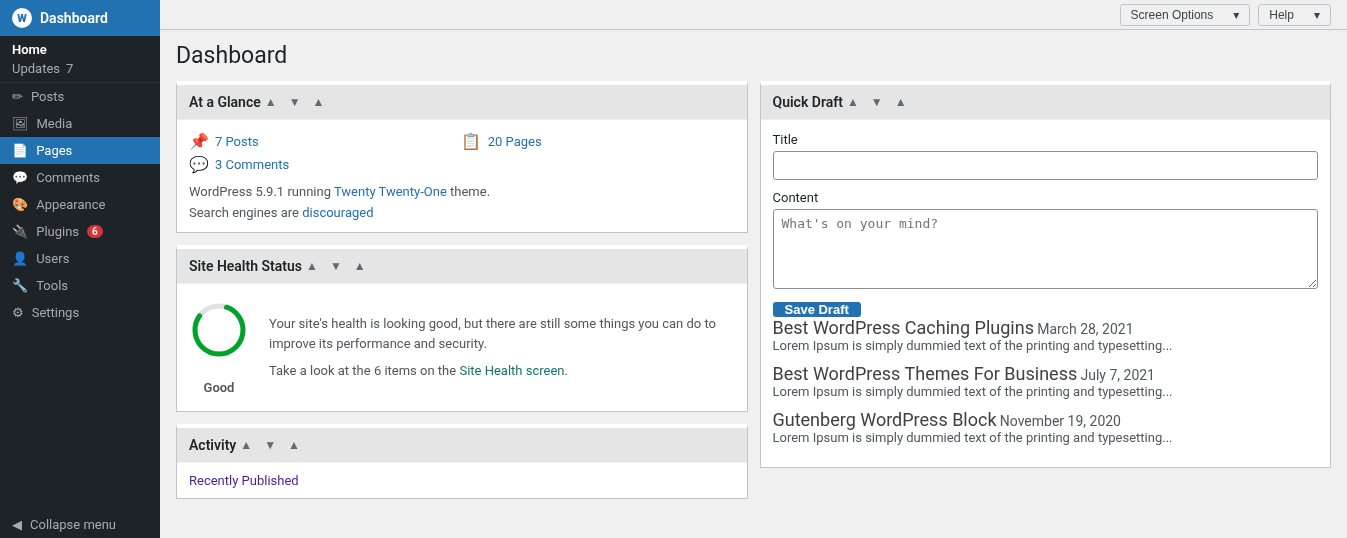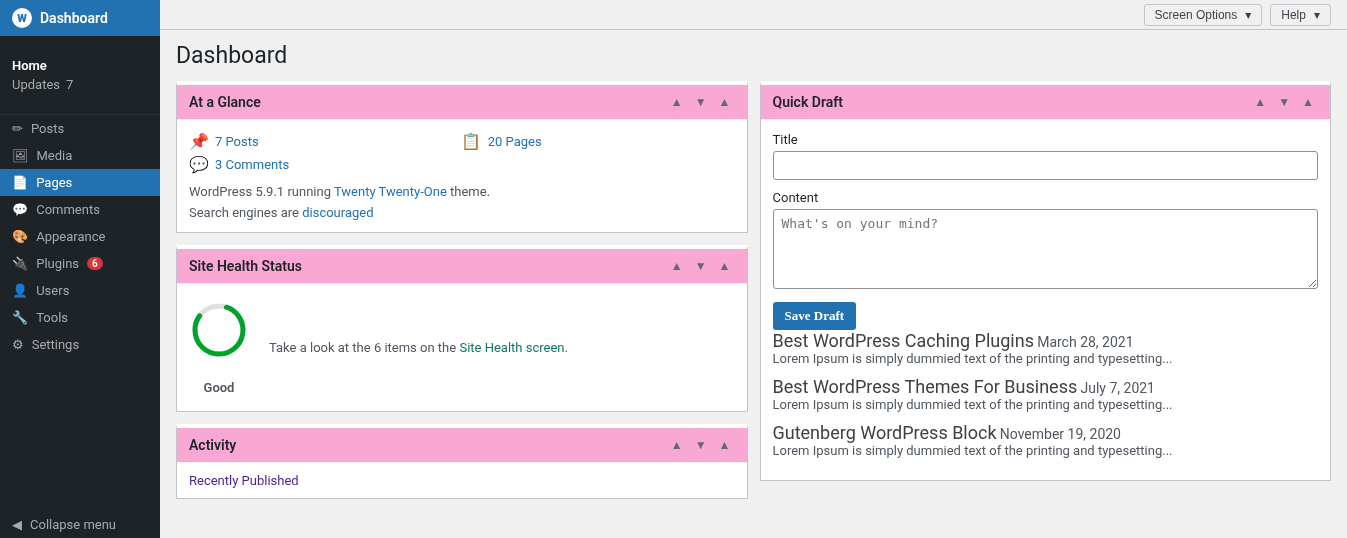--- a/index.html
+++ b/index.html
@@ -28,21 +28,21 @@
       height: 36px;
     }
     #sidebar-header .wp-icon {
       width: 20px; height: 20px;
       background: #fff;
       border-radius: 50%;
       display: flex; align-items: center; justify-content: center;
       font-size: 11px; color: #2271b1; font-weight: 900;
     }
     .sidebar-section-home {
-      padding: 16px 0;
+      padding: 0 0;
       border-bottom: 1px solid #2c3338;
     }
     .sidebar-item {
       padding: 6px 12px;
       cursor: pointer;
       display: flex;
       align-items: center;
       gap: 8px;
       color: #a7aaad;
       font-size: 13px;
@@ -92,21 +92,21 @@
       gap: 8px;
     }
     .topbar-btn {
       background: #f0f0f1;
       border: 1px solid #c3c4c7;
       padding: 3px 10px;
       border-radius: 3px;
       cursor: pointer;
       font-size: 12px;
       color: #3c434a;
-      display: flex; align-items: center; gap: 8px;
+      display: flex; align-items: center; gap: 20px;
     }
 
     
     #content {
       flex: 1;
       padding: 12px 16px;
       overflow-y: auto;
       display: flex;
       flex-direction: column;
       gap: 0;
@@ -126,25 +126,25 @@
       flex: 1;
     }
 
     
     .widget {
       background: #fff;
       border: 1px solid #c3c4c7;
       border-top: 4px solid #fff;
     }
     .widget-header {
-      background: #f9a8d4;
+      background: #e5e5e5;
       padding: 8px 12px;
       display: flex;
       align-items: center;
-      justify-content: space-between;
+      justify-content: flex-start;
       border-bottom: 1px solid #f0f0f1;
     }
     .widget-header h3 {
       font-size: 14px;
       font-weight: 600;
       color: #1d2327;
     }
     .widget-controls {
       display: flex;
       gap: 4px;
@@ -229,25 +229,24 @@
       resize: vertical;
       margin-bottom: 10px;
       outline: none;
       color: #a7aaad;
     }
     .save-draft-btn {
       background: #2271b1;
       color: #fff;
       border: none;
       border-radius: 3px;
-      padding: 6px 12px;
+      padding: 0 12px;
       font-size: 13px;
       cursor: pointer;
       font-weight: 600;
-      font-family: Liberation Serif, serif;
     }
     .recent-drafts-header {
       display: flex;
       justify-content: space-between;
       align-items: center;
       margin-top: 14px;
       margin-bottom: 8px;
     }
     .recent-drafts-title { font-size: 14px; font-weight: 600; color: #1d2327; }
     .view-all-link { font-size: 13px; color: #2271b1; text-decoration: none; }
@@ -388,20 +387,21 @@
           </div>
           <div class="health-body">
             <div class="health-circle-container">
               <svg class="health-circle" viewBox="0 0 60 60">
                 <circle cx="30" cy="30" r="24" fill="none" stroke="#e0e0e0" stroke-width="5"></circle>
                 <circle cx="30" cy="30" r="24" fill="none" stroke="#00a32a" stroke-width="5" stroke-dasharray="120 30" stroke-dashoffset="30" stroke-linecap="round"></circle>
               </svg>
               <span class="health-label">Good</span>
             </div>
             <div class="health-text">
+              <p style="margin-bottom:8px;">Your site's health is looking good, but there are still some things you can do to improve its performance and security.</p>
               <p>
                 <span>Take a look at the </span><span>6 items</span><span> on the </span><a href="#">Site Health screen</a><span>.</span>
               </p>
             </div>
           </div>
         </div>
 
         <div class="widget">
           <div class="widget-header">
             <h3>Activity</h3>

